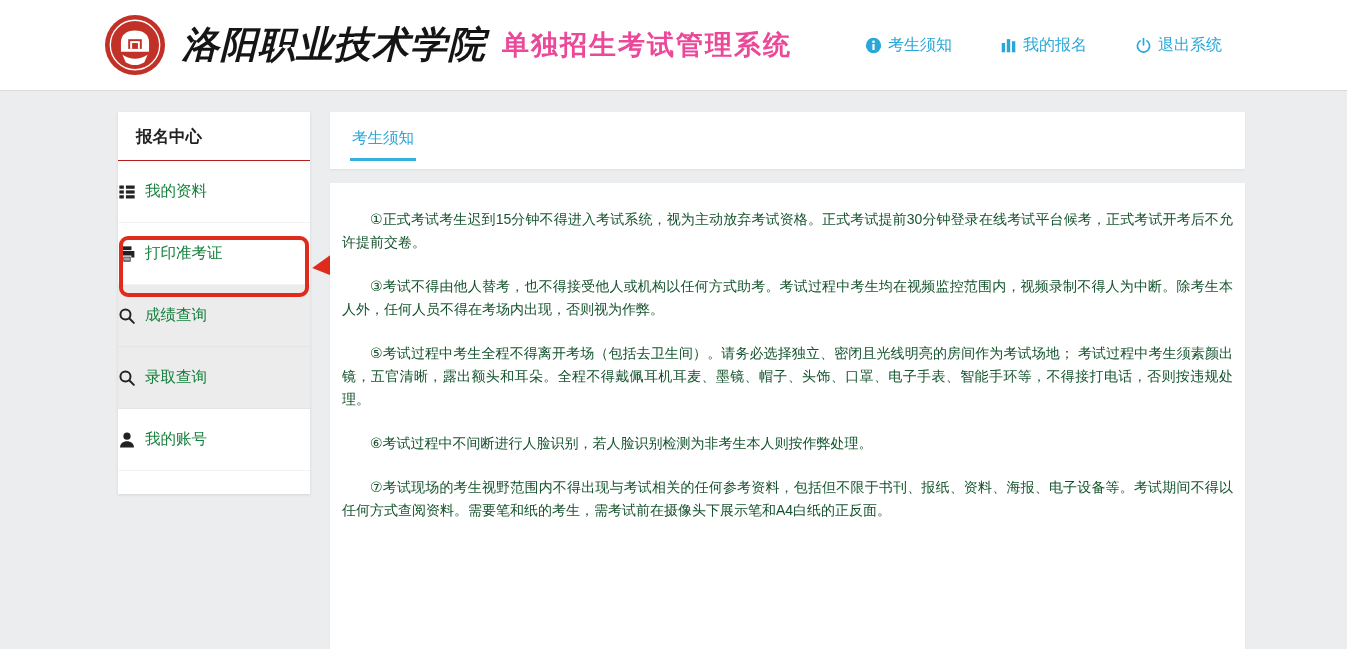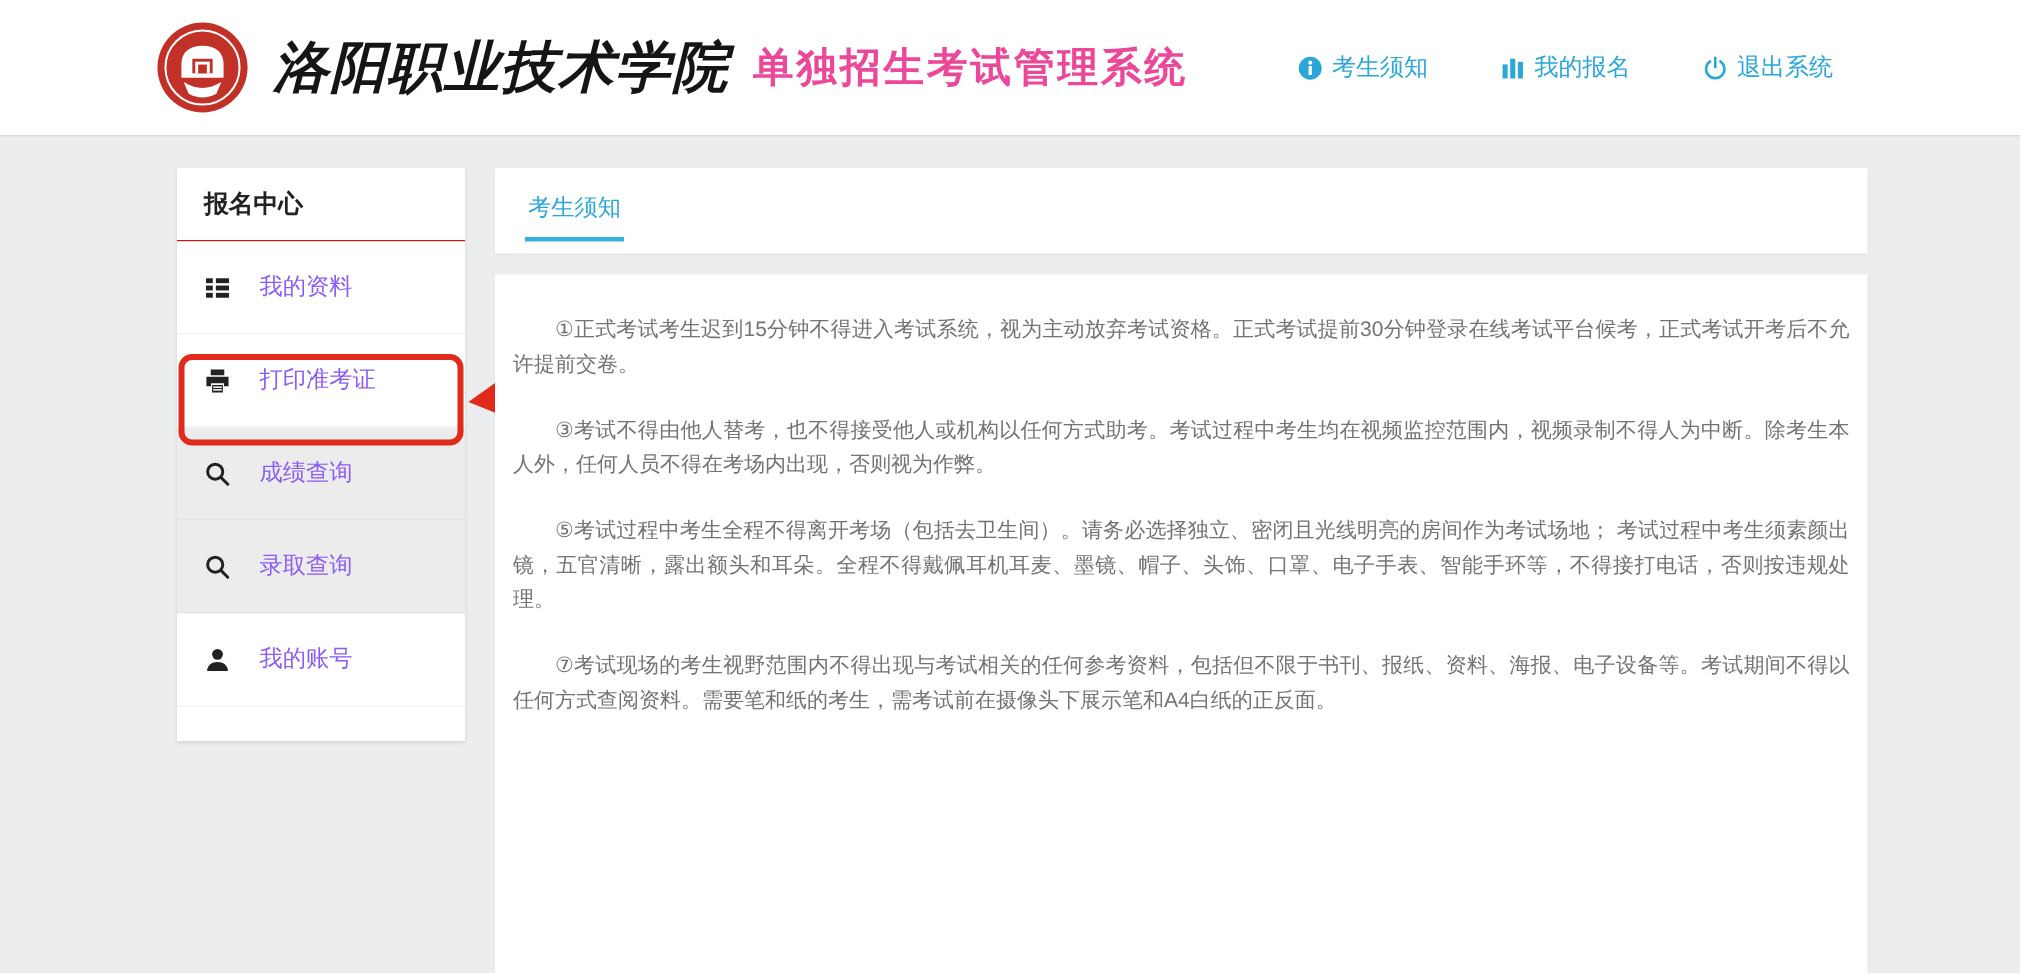--- a/index.html
+++ b/index.html
@@ -36,22 +36,22 @@
   
   .sidebar {
     position:absolute; left:118px; top:112px; width:192px; height:382px;
     background:#fff; box-shadow:0 1px 3px rgba(0,0,0,.10); z-index:3;
   }
   .sidebar-title {
     height:49px; line-height:49px; padding-left:18px; font-size:16.5px;
     font-weight:bold; color:#222; border-bottom:1px solid #b91c1c;
   }
   .side-item {
-    height:62px; display:flex; align-items:center; gap:19px; padding-left:18px;
-    font-size:15.5px; color:#8b5cf6; cursor:pointer; border-bottom:1px solid #f3f3f3;
+    height:62px; display:flex; align-items:center; gap:9px; 
+    font-size:15.5px; color:#15803d; cursor:pointer; border-bottom:1px solid #f3f3f3;
     background:#fff;
   }
   .side-item.gray { background:#ececec; border-bottom:1px solid #e4e4e4; }
   .side-item .ic { width:18px; height:18px; flex:0 0 auto; display:block; }
   
   .anno-box {
     position:absolute; left:1px; top:124px; width:190px; height:61px;
     border:4px solid #df2a1c; border-radius:9px; z-index:6; pointer-events:none;
   }
   .anno-arrow {
@@ -74,21 +74,21 @@
   .tab {
     position:absolute; left:20px; top:16px; font-size:15.5px; color:#2aa7d8;
     padding:0 2px 9px 2px; border-bottom:3px solid #35b1de; cursor:pointer;
   }
   .content-card {
     position:absolute; left:330px; top:183px; width:915px; height:640px;
     background:#fff; box-shadow:0 1px 2px rgba(0,0,0,.06);
     padding:25px 12px 20px 12px; z-index:3;
   }
   .notice {
-    font-size:14px; line-height:23px; color:#737373; text-indent:2em;
+    font-size:14px; line-height:23px; color:#14532d; text-indent:2em;
     margin-bottom:21px; text-align:justify;
   }
 </style>
 </head>
 <body>
 
 <div class="screen">
 
   <header class="app-header">
     <div class="logo-wrap">
@@ -192,17 +192,18 @@
   </aside>
 
   <div class="tab-card">
     <div class="tab">考生须知</div>
   </div>
 
   <div class="content-card">
     <p class="notice">①正式考试考生迟到15分钟不得进入考试系统，视为主动放弃考试资格。正式考试提前30分钟登录在线考试平台候考，正式考试开考后不允许提前交卷。</p>
     <p class="notice">③考试不得由他人替考，也不得接受他人或机构以任何方式助考。考试过程中考生均在视频监控范围内，视频录制不得人为中断。除考生本人外，任何人员不得在考场内出现，否则视为作弊。</p>
     <p class="notice">⑤考试过程中考生全程不得离开考场（包括去卫生间）。请务必选择独立、密闭且光线明亮的房间作为考试场地； 考试过程中考生须素颜出镜，五官清晰，露出额头和耳朵。全程不得戴佩耳机耳麦、墨镜、帽子、头饰、口罩、电子手表、智能手环等，不得接打电话，否则按违规处理。</p>
+    <p class="notice">⑥考试过程中不间断进行人脸识别，若人脸识别检测为非考生本人则按作弊处理。</p>
     <p class="notice">⑦考试现场的考生视野范围内不得出现与考试相关的任何参考资料，包括但不限于书刊、报纸、资料、海报、电子设备等。考试期间不得以任何方式查阅资料。需要笔和纸的考生，需考试前在摄像头下展示笔和A4白纸的正反面。</p>
 
   </div>
 
 </div>
 
 </body></html>

